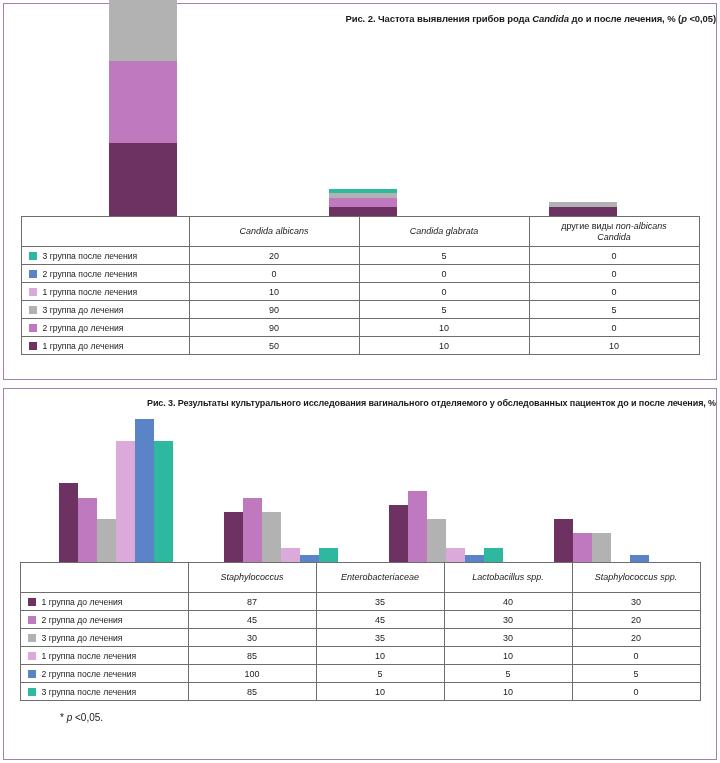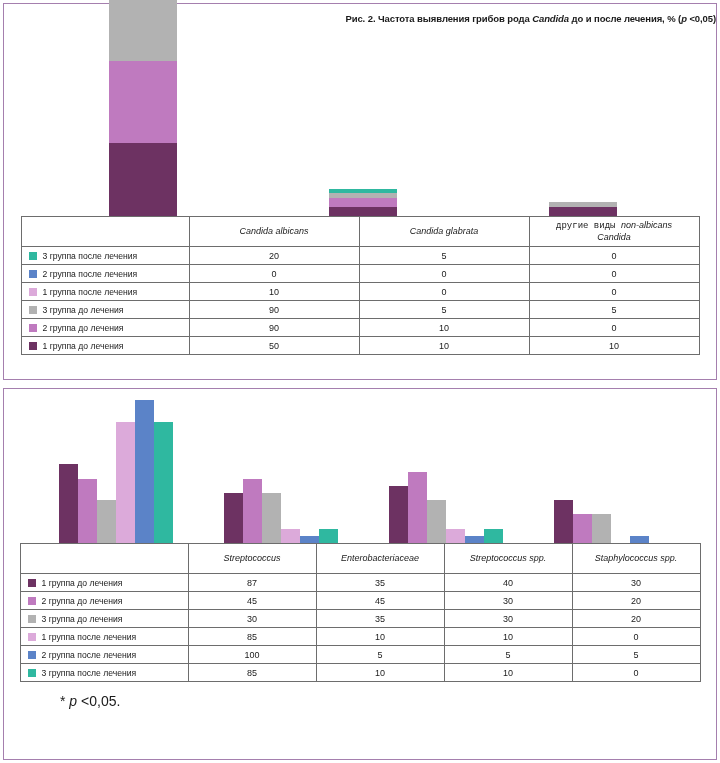--- a/index.html
+++ b/index.html
@@ -97,24 +97,24 @@
     white-space: nowrap;
     font-size: 8.6px;
   }
   td.legend-cell .sw {
     display: inline-block;
     width: 8px; height: 8px;
     margin-right: 6px;
     vertical-align: -1px;
   }
   th.corner { border-left: 1px solid #6d6d6d; }
-  .nonitalic { font-style: normal; font-family: Liberation Mono, monospace; }
+  .nonitalic { font-style: normal; }
 
   .footnote {
-    font-size: 14px;
+    font-size: 10px;
     color: #1a1a1a;
     padding-left: 56px;
     padding-top: 11px;
   }
   .footnote i { font-style: italic; }
 </style>
 </head>
 <body>
 
 <div class="figure-panel" id="figure2">
@@ -200,20 +200,21 @@
           <td>50</td>
           <td>10</td>
           <td>10</td>
         </tr>
       </tbody>
     </table>
 </div>
 
 <div class="figure-panel" id="figure3">
 
+  <div class="fig-title">Рис. 3. Результаты культурального исследования вагинального отделяемого у обследованных пациенток до и после лечения, %</div>
 
   <div class="chart-area" id="chart3-area">
     <div class="plot" id="chart3-plot">
         <div class="group">
           <div class="bars">
             <div class="bar" style="height: 78.5714px; background: rgb(109, 50, 98);"></div>
             <div class="bar" style="height: 64.2857px; background: rgb(191, 122, 191);"></div>
             <div class="bar" style="height: 42.8571px; background: rgb(178, 178, 178);"></div>
             <div class="bar" style="height: 121.429px; background: rgb(220, 170, 218);"></div>
             <div class="bar" style="height: 142.857px; background: rgb(91, 131, 200);"></div>
@@ -257,23 +258,23 @@
       <colgroup>
         <col style="width: 168px;">
         <col style="width: 128px;">
         <col style="width: 128px;">
         <col style="width: 128px;">
         <col style="width: 128px;">
       </colgroup>
       <thead>
         <tr>
           <th class="hdr corner"></th>
-          <th class="hdr">Streptococcus</th>
+          <th class="hdr">Staphylococcus</th>
           <th class="hdr">Enterobacteriaceae</th>
-          <th class="hdr">Streptococcus spp.</th>
+          <th class="hdr">Lactobacillus spp.</th>
           <th class="hdr">Staphylococcus spp.</th>
         </tr>
       </thead>
       <tbody>
         <tr>
           <td class="legend-cell"><span class="sw" style="background: rgb(109, 50, 98);"></span><span>1 группа до лечения</span></td>
           <td>87</td>
           <td>35</td>
           <td>40</td>
           <td>30</td>

